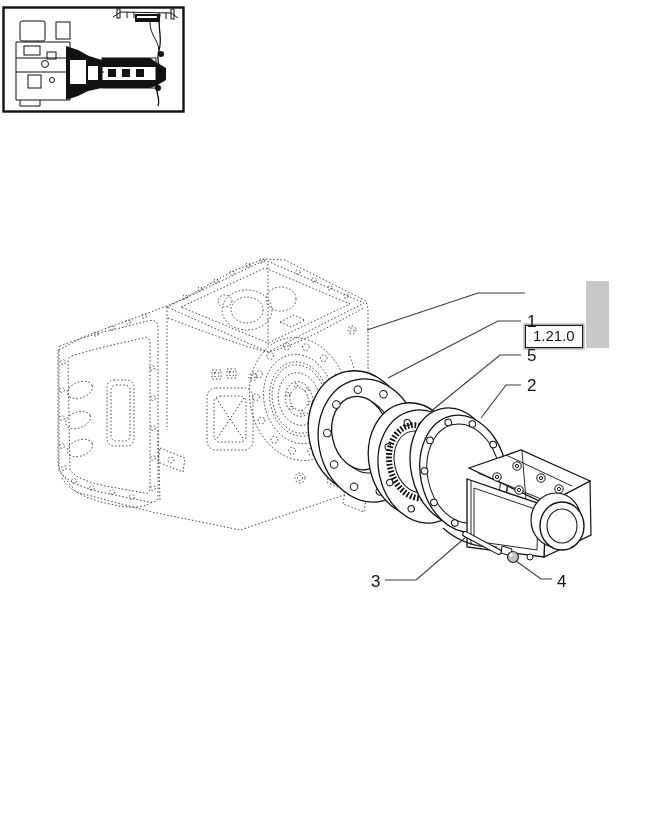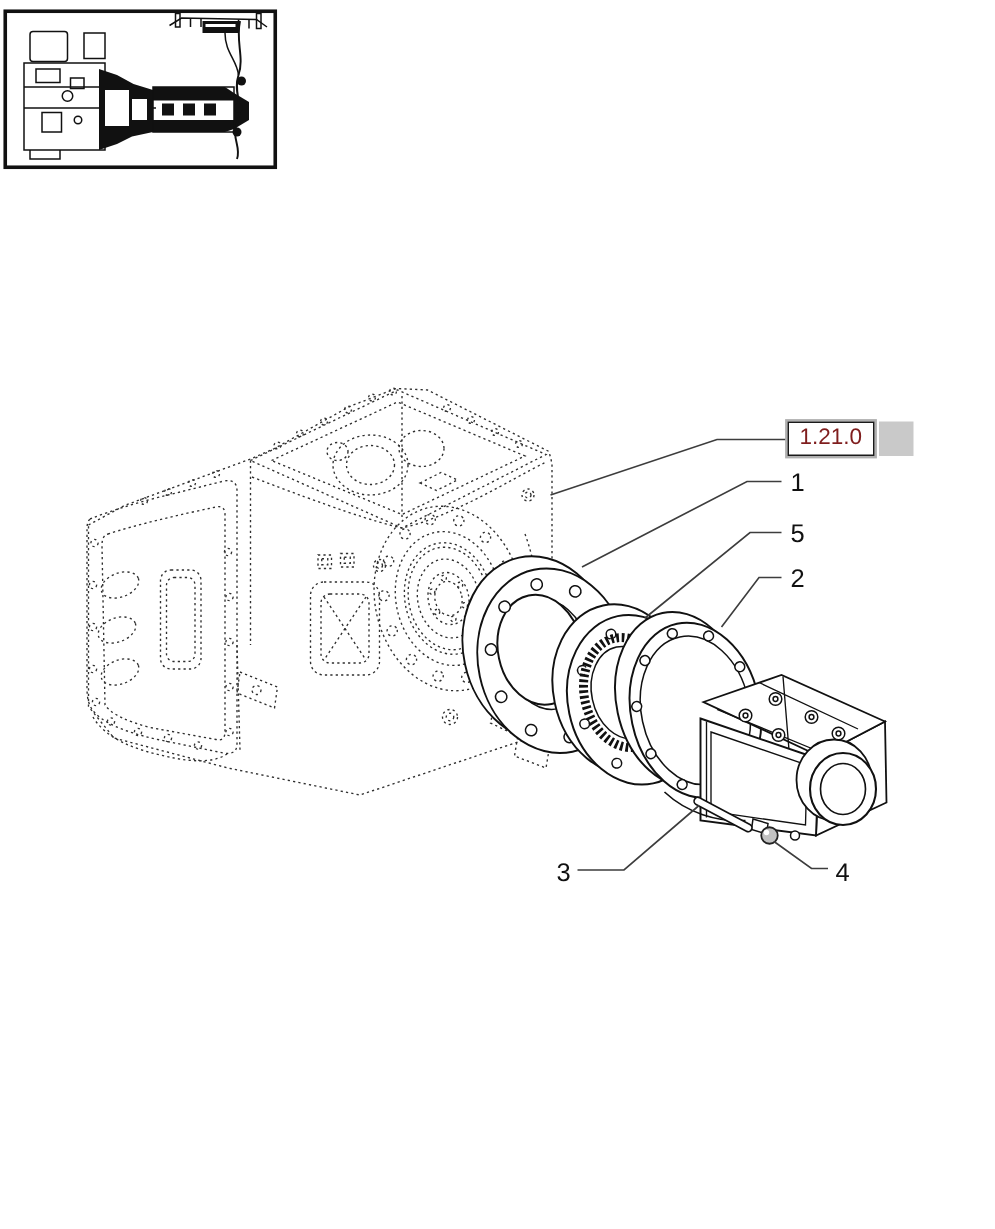--- a/index.html
+++ b/index.html
@@ -8,21 +8,21 @@
     font-family:"Liberation Sans",sans-serif;overflow:hidden;
   }
   .stage svg{position:absolute;left:0;top:0;}
   .callout{
     position:absolute;transform:translate(-50%,-50%);
     font-size:17px;font-weight:400;color:#111;letter-spacing:0.5px;
   }
   .ref-tab{position:absolute;left:525px;top:281px;display:flex;align-items:stretch;}
   .ref-box{
     border:1.6px solid #1a1a1a;box-shadow:0 0 0 1.6px #b0b0b0;background:#fff;
-    font-size:15px;color:#7f1d1d;padding:1px 7px 2px 7px;line-height:18px;cursor:pointer;
+    font-size:15px;color:#0f172a;padding:1px 7px 2px 7px;line-height:18px;cursor:pointer;margin-top:44px;
   }
   .ref-bar{width:23px;margin-left:3px;}
 </style>
 </head>
 <body>
 
 <div class="stage">
 
 <svg width="663" height="819" viewBox="0 0 663 819">
 

